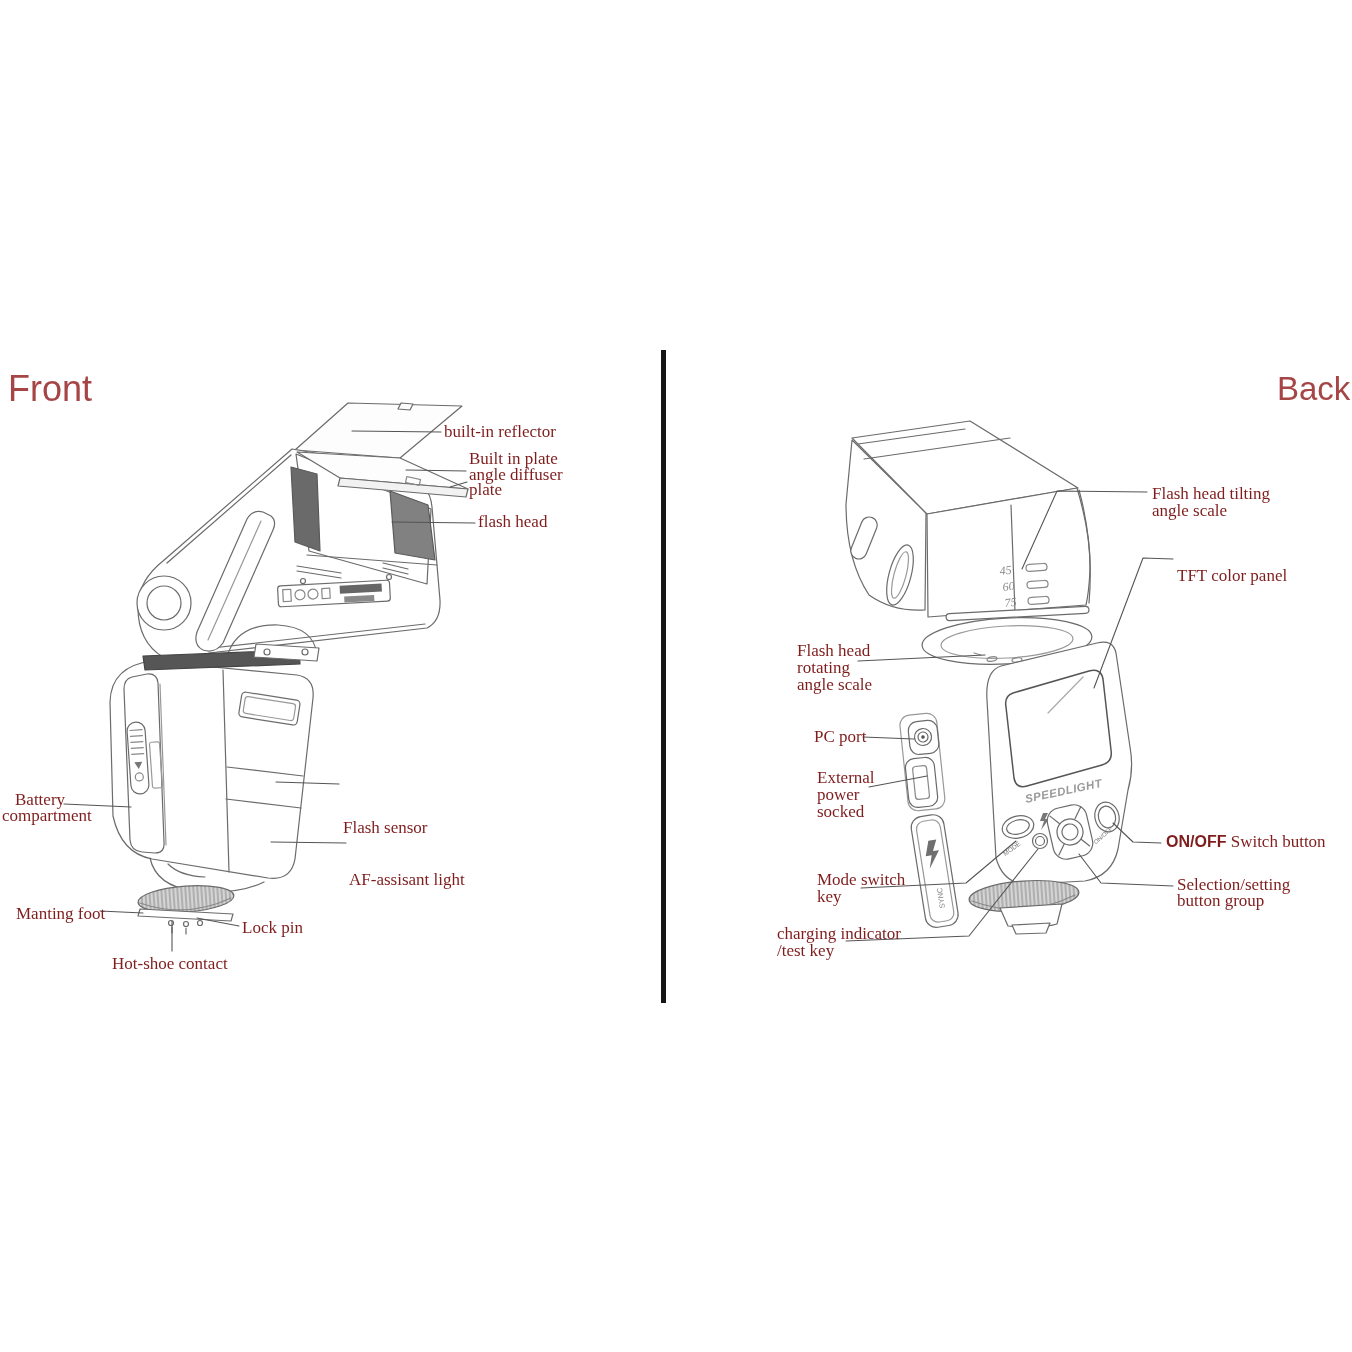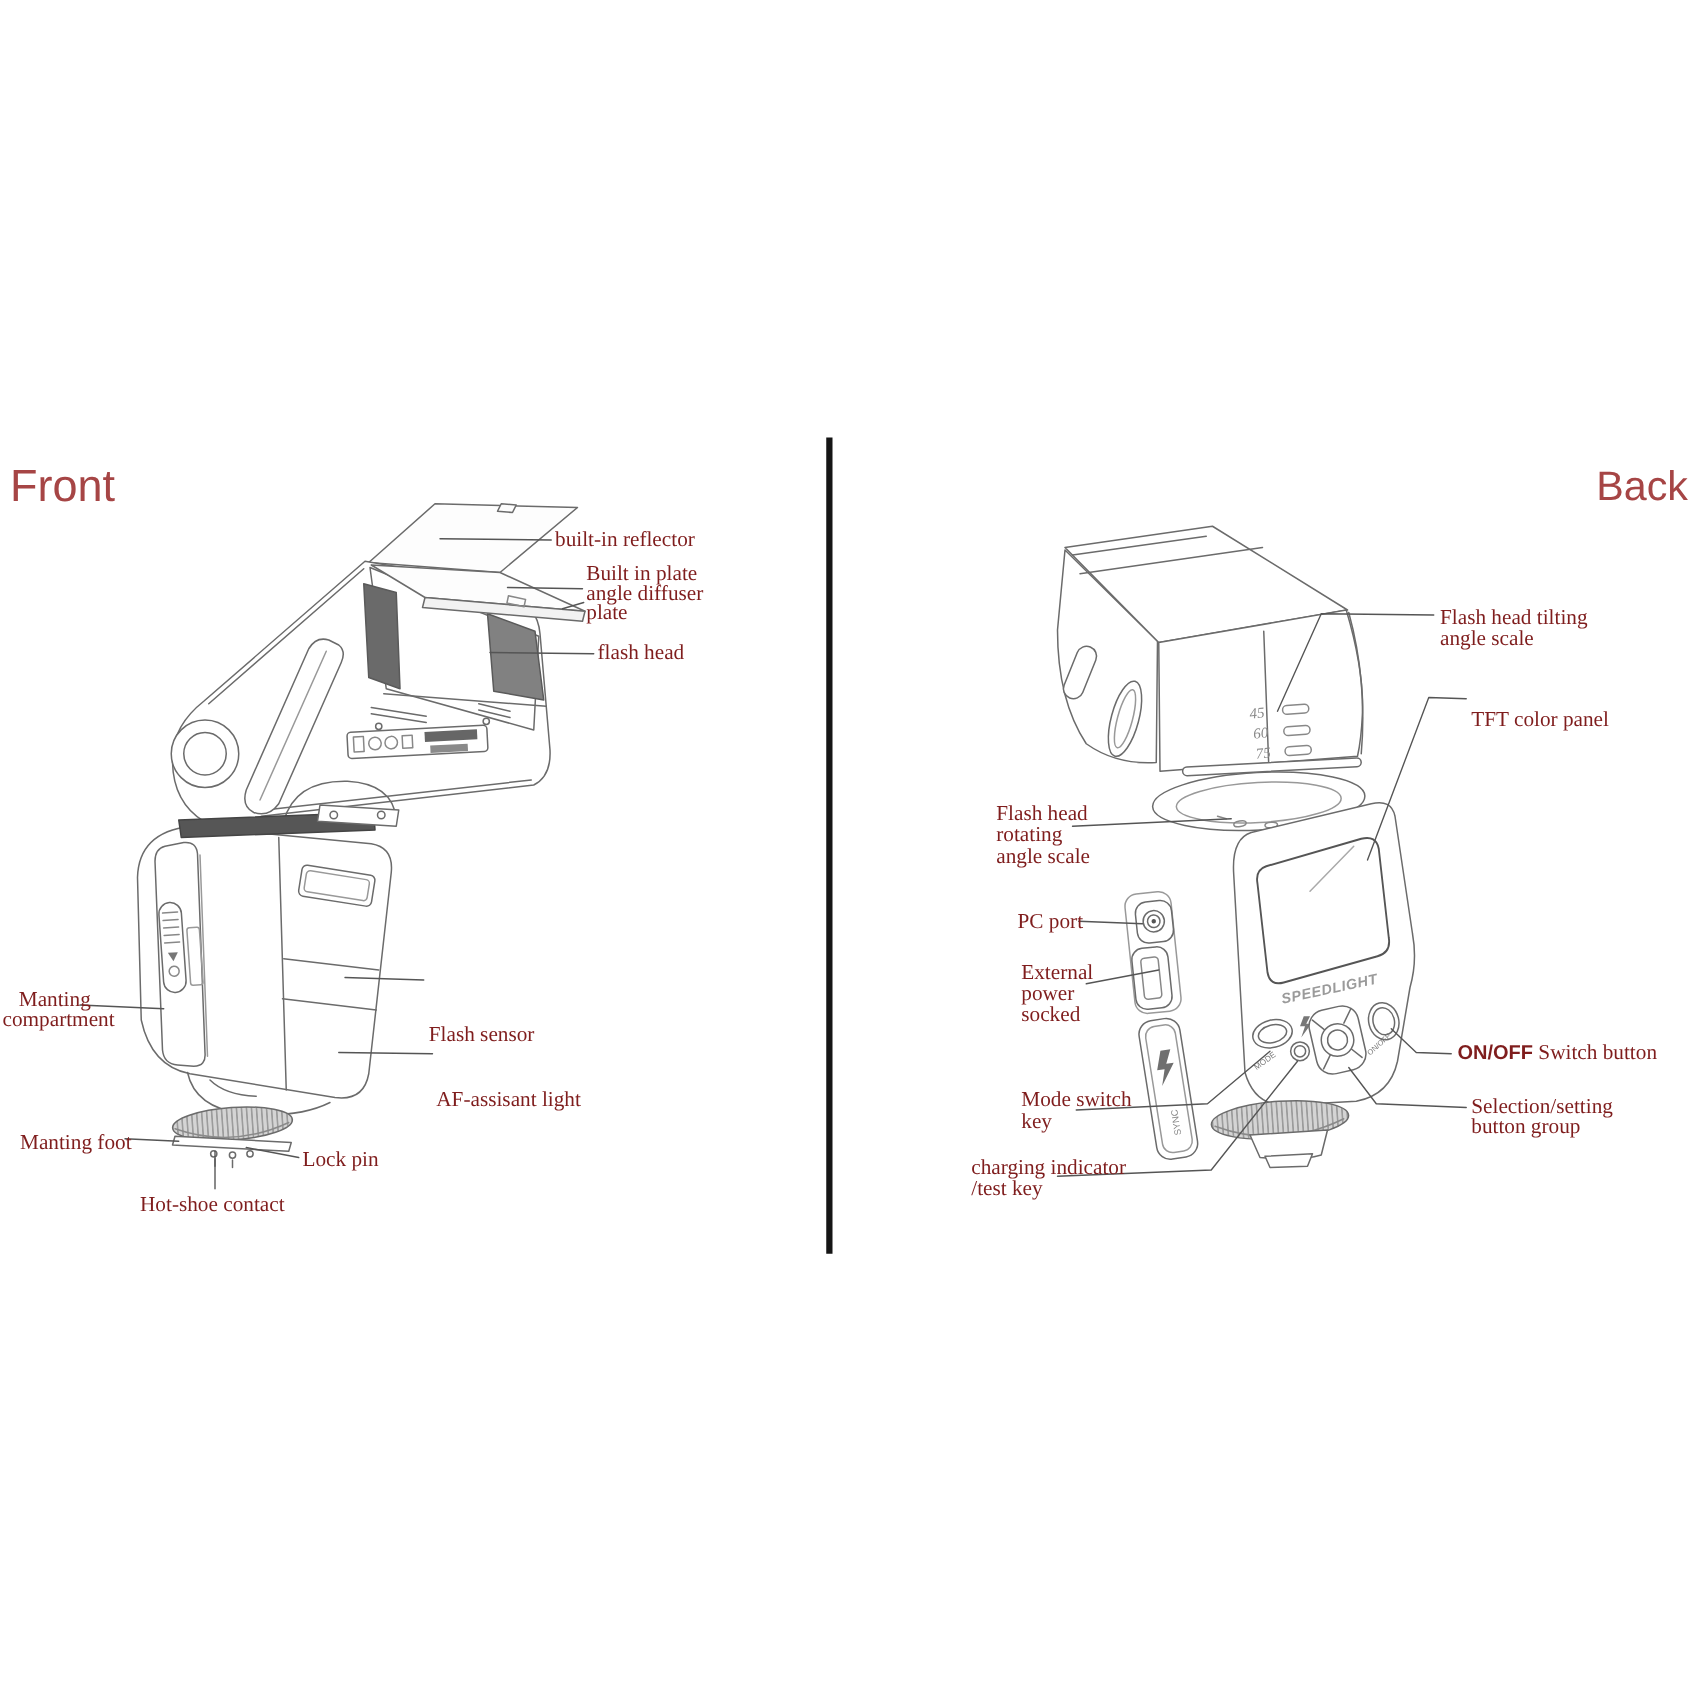--- a/index.html
+++ b/index.html
@@ -243,21 +243,21 @@
   <div class="lbl" style="left:444px;top:424px;">built-in reflector</div>
   <div class="lbl" style="left:469px;top:451px;">
     <span class="ln">Built in plate</span>
     <span class="ln">angle diffuser</span>
     <span class="ln">plate</span>
   </div>
   <div class="lbl" style="left:478px;top:514px;">flash head</div>
   <div class="lbl" style="left:343px;top:776px;margin-top:44px;">Flash sensor</div>
   <div class="lbl" style="left:349px;top:830px;margin-top:42px;">AF-assisant light</div>
   <div class="lbl" style="left:2px;top:792px;">
-    <span class="ln indent">Manting</span>
+    <span class="ln indent">Battery</span>
     <span class="ln">compartment</span>
   </div>
   <div class="lbl" style="left:16px;top:906px;">Manting foot</div>
   <div class="lbl" style="left:242px;top:920px;">Lock pin</div>
   <div class="lbl" style="left:112px;top:956px;">Hot-shoe contact</div>
 
   <div class="lbl" style="left:1152px;top:485px;line-height:17px;">
     <span class="ln">Flash head tilting</span>
     <span class="ln">angle scale</span>
   </div>

